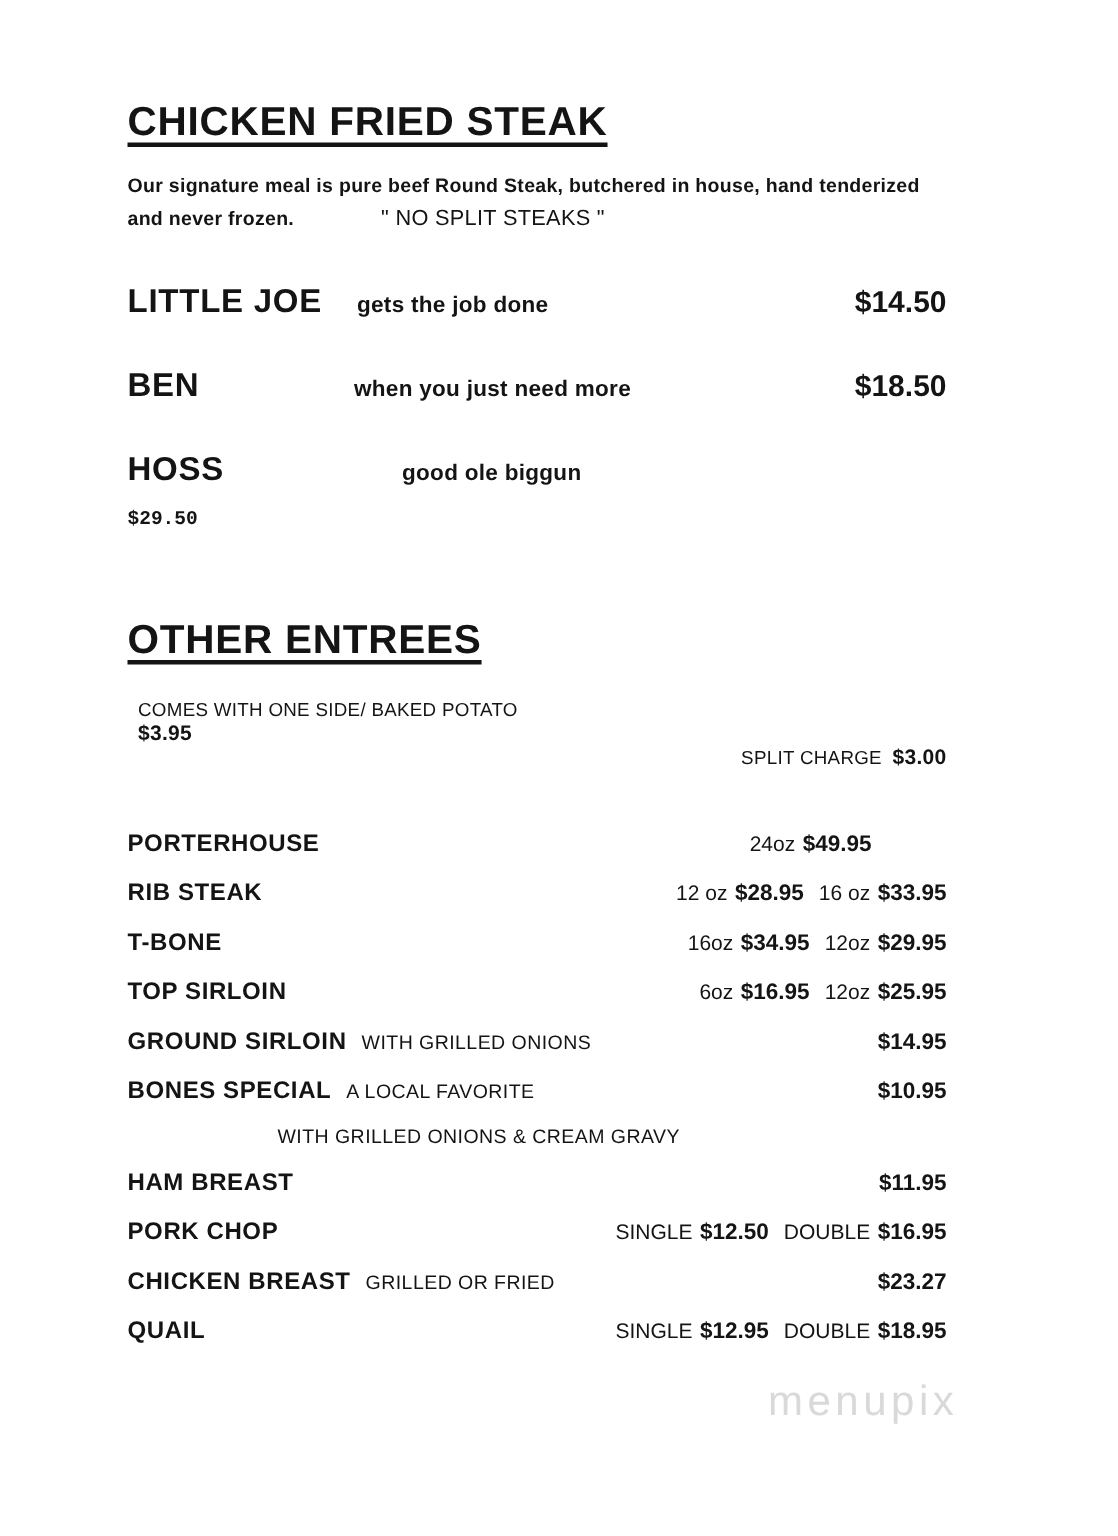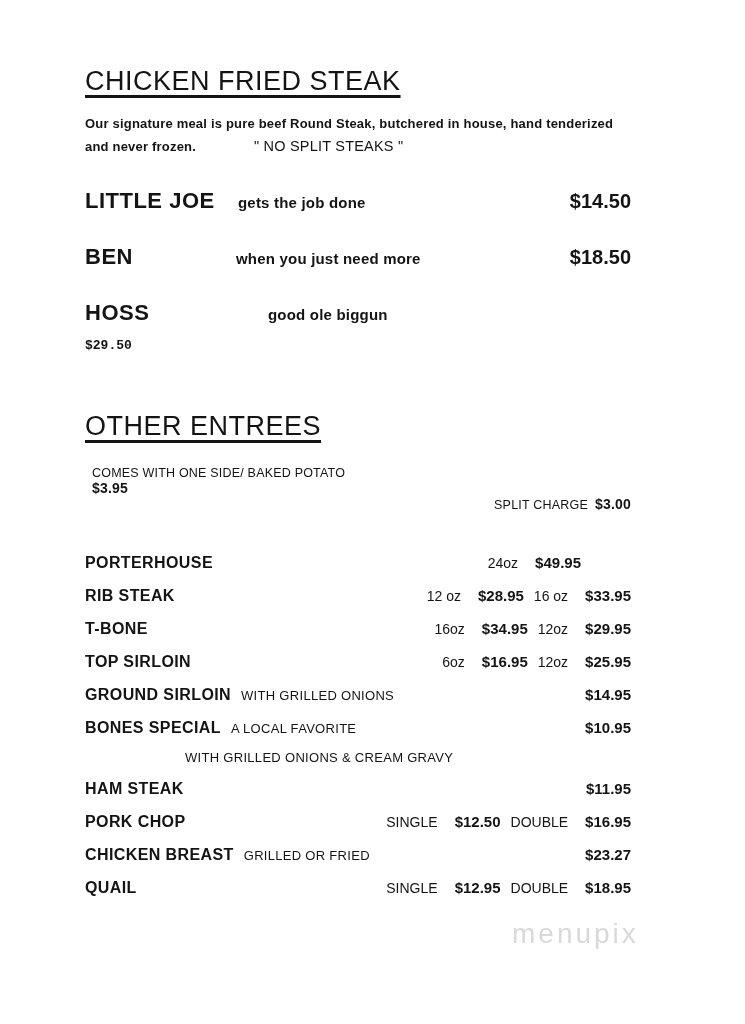--- a/index.html
+++ b/index.html
@@ -13,21 +13,21 @@
     overflow: hidden;
   }
   .menu {
     position: absolute;
     left: 85px;
     top: 66px;
     width: 546px;
   }
   .section-title {
     font-size: 27px;
-    font-weight: 400;
+    font-weight: 700;
     letter-spacing: 0.5px;
     text-decoration: underline;
     text-decoration-thickness: 3px;
     text-underline-offset: 5px;
     display: inline-block;
   }
   .desc {
     margin-top: 17px;
     font-size: 13px;
     font-weight: 700;
@@ -67,21 +67,21 @@
   .note-right { margin-left: auto; display: flex; align-items: baseline; }
 
   .items-list { margin-top: 42px; }
   .item-block { margin-top: 15px; }
   .item-block:first-child { margin-top: 0; }
   .item-row { display: flex; align-items: baseline; }
   .item-name { font-size: 16px; font-weight: 700; letter-spacing: 0.4px; white-space: nowrap; }
   .item-sub { font-size: 13px; font-weight: 400; margin-left: 10px; letter-spacing: 0.3px; white-space: nowrap; }
   .right { margin-left: auto; display: flex; align-items: baseline; gap: 10px; }
   .right.inset { margin-right: 50px; }
-  .pair { display: flex; align-items: baseline; gap: 17px; justify-content: space-between; }
+  .pair { display: flex; align-items: baseline; gap: 5px; justify-content: space-between; }
   .size { font-size: 14px; font-weight: 400; }
   .price { font-size: 15px; font-weight: 700; }
   .extra-line {
     margin-left: 100px;
     margin-top: 13px;
     font-size: 13px;
     font-weight: 400;
     letter-spacing: 0.3px;
   }
   .watermark {
@@ -224,21 +224,21 @@
             <span class="pair">
               <span class="price">$10.95</span>
             </span>
           </span>
         </div>
         <div class="extra-line">WITH GRILLED ONIONS &amp; CREAM GRAVY</div>
       </div>
 
       <div class="item-block">
         <div class="item-row">
-          <span class="item-name">HAM STEAK</span>
+          <span class="item-name">HAM BREAST</span>
           <span class="right">
             <span class="pair">
               <span class="price">$11.95</span>
             </span>
           </span>
         </div>
       </div>
 
       <div class="item-block">
         <div class="item-row">

